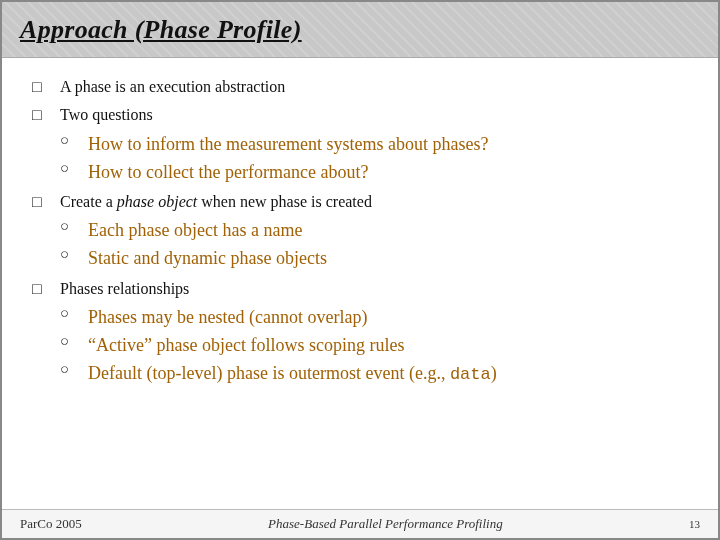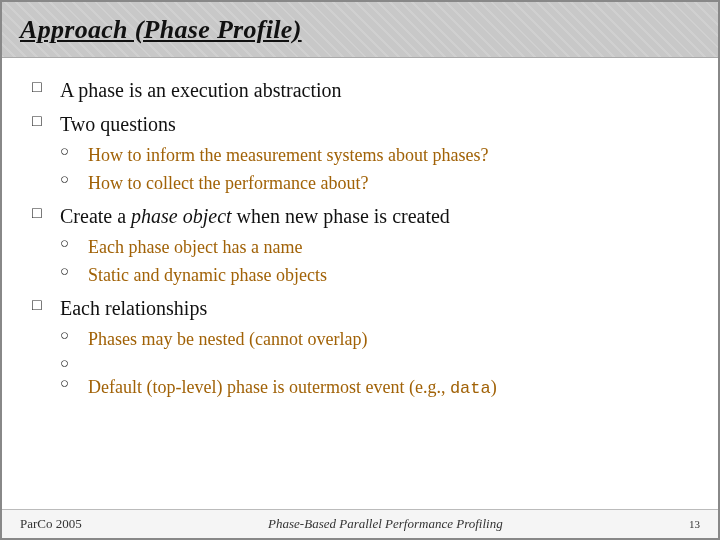--- a/index.html
+++ b/index.html
@@ -71,21 +71,21 @@
 
     .bullet-l1-marker {
       font-size: 16px;
       margin-right: 10px;
       margin-top: 2px;
       color: #222;
       min-width: 18px;
     }
 
     .bullet-l1-text {
-      font-size: 20px;
+      font-size: 16px;
       color: #111;
       line-height: 1.4;
     }
 
     .bullet-l2-list {
       margin-top: 4px;
       margin-left: 0;
       display: flex;
       flex-direction: column;
       gap: 2px;
@@ -198,28 +198,29 @@
             <span class="bullet-l2-marker">○</span>
             <span class="bullet-l2-text">Static and dynamic phase objects</span>
           </div>
         </div>
       </div>
     </div>
 
     <div class="bullet-l1 section-group">
       <span class="bullet-l1-marker">□</span>
       <div>
-        <span class="bullet-l1-text">Each relationships</span>
+        <span class="bullet-l1-text">Phases relationships</span>
         <div class="bullet-l2-list">
           <div class="bullet-l2">
             <span class="bullet-l2-marker">○</span>
             <span class="bullet-l2-text">Phases may be nested (cannot overlap)</span>
           </div>
           <div class="bullet-l2">
             <span class="bullet-l2-marker">○</span>
+            <span class="bullet-l2-text">“Active” phase object follows scoping rules</span>
           </div>
           <div class="bullet-l2">
             <span class="bullet-l2-marker">○</span>
             <span class="bullet-l2-text">Default (top-level) phase is outermost event (e.g., <span class="monospace">data</span>)</span>
           </div>
         </div>
       </div>
     </div>
 
   </div>

